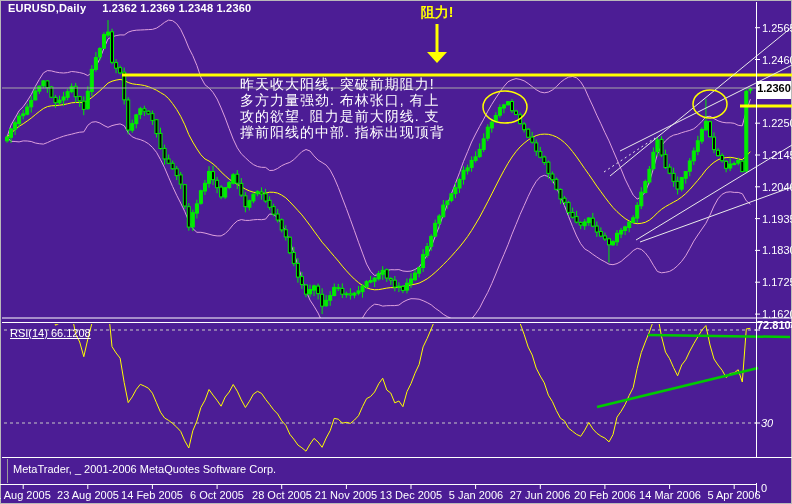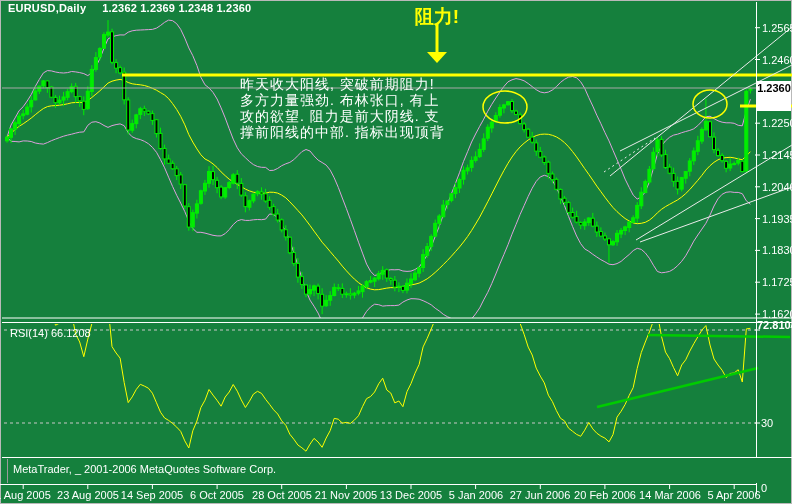--- a/index.html
+++ b/index.html
@@ -1,34 +1,34 @@
 <!DOCTYPE html>
 <html><head>
 <meta charset="utf-8">
 <style>
   html,body{margin:0;padding:0;background:#3a3a3a;}
   #win{
-    position:relative;width:792px;height:504px;background:#15803d;overflow:hidden;
+    position:relative;width:792px;height:504px;background:#4c1d95;overflow:hidden;
     font-family:"Liberation Sans",sans-serif;
     box-shadow:inset 0 0 0 1px #b9b9b9;
   }
   #chart-canvas{position:absolute;left:0;top:0;}
   .lbl{position:absolute;color:#fff;font:11px "Liberation Sans",sans-serif;white-space:nowrap;}
   .title{left:8px;top:2px;font-weight:600;letter-spacing:.2px;}
   .title .q{margin-left:16px;font-weight:600;}
-  .resist-label{left:437px;top:4px;transform:translateX(-50%);font-size:19px;font-weight:bold;color:#ffff00;}
+  .resist-label{left:437px;top:4px;transform:translateX(-50%);font-size:14px;font-weight:bold;color:#ffff00;}
   .note{position:absolute;left:240px;top:76px;color:#ffffff;font-size:14px;line-height:16px;letter-spacing:1px;white-space:nowrap;}
   .px-label{position:absolute;left:762px;color:#fff;font:11px "Liberation Sans",sans-serif;}
-  .price-box{position:absolute;left:757px;top:81px;width:34px;height:30px;background:#fff;color:#000;
+  .price-box{position:absolute;left:757px;top:81px;width:34px;height:18px;background:#fff;color:#000;
     font:bold 11px/14px "Liberation Sans",sans-serif;text-align:center;}
   .date-label{position:absolute;top:489px;transform:translateX(-50%);color:#fff;font:11px "Liberation Sans",sans-serif;white-space:nowrap;}
-  .rsi-label{left:10px;top:327px;}
+  .rsi-label{left:10px;top:327px;text-decoration:underline;}
   .rsi-max{left:757px;top:319px;font-weight:bold;}
   .rsi-70{left:790px;top:325px;text-align:right;}
-  .rsi-30{left:761px;top:417px;}
+  .rsi-30{left:761px;top:417px;font-style:italic;}
   .shift0{left:761px;top:482px;}
   .status{left:13px;top:463px;}
 </style>
 </head>
 <body>
 
 <div id="win">
   <svg id="chart-canvas" width="792" height="504" viewBox="0 0 792 504">
       <defs>
         <clipPath id="clip-main">
@@ -496,21 +496,21 @@
   <div class="lbl rsi-70">70</div>
   <div class="lbl rsi-max">72.8104</div>
   <div class="lbl rsi-30">30</div>
   <div class="lbl shift0">0</div>
 
   <div class="lbl status">MetaTrader, _ 2001-2006 MetaQuotes Software Corp.</div>
 
   <div id="date-axis">
       <div class="date-label" style="left: 23px;">1 Aug 2005</div>
       <div class="date-label" style="left: 88px;">23 Aug 2005</div>
-      <div class="date-label" style="left: 152px;">14 Sep 2005</div>
+      <div class="date-label" style="left: 152px;">14 Feb 2005</div>
       <div class="date-label" style="left: 217px;">6 Oct 2005</div>
       <div class="date-label" style="left: 282px;">28 Oct 2005</div>
       <div class="date-label" style="left: 346px;">21 Nov 2005</div>
       <div class="date-label" style="left: 411px;">13 Dec 2005</div>
       <div class="date-label" style="left: 476px; text-align: right;">5 Jan 2006</div>
       <div class="date-label" style="left: 540px;">27 Jun 2006</div>
       <div class="date-label" style="left: 605px;">20 Feb 2006</div>
       <div class="date-label" style="left: 670px;">14 Mar 2006</div>
       <div class="date-label" style="left: 734px;">5 Apr 2006</div>
     </div>

